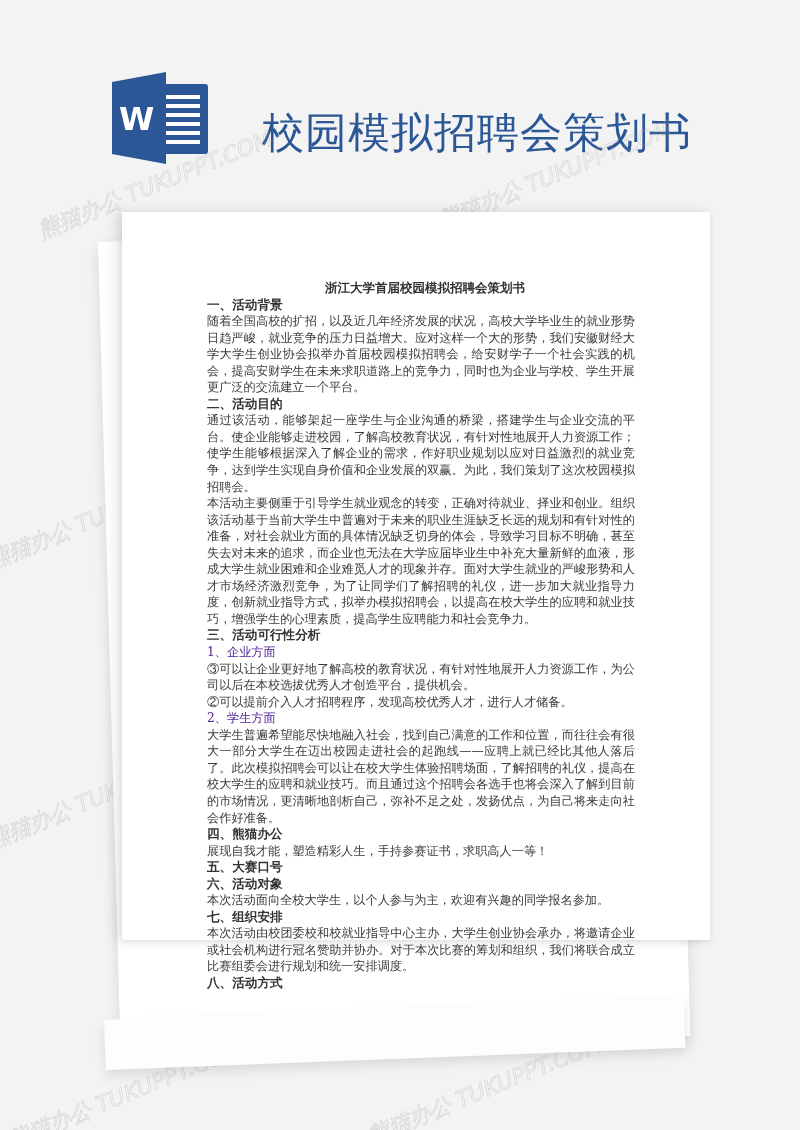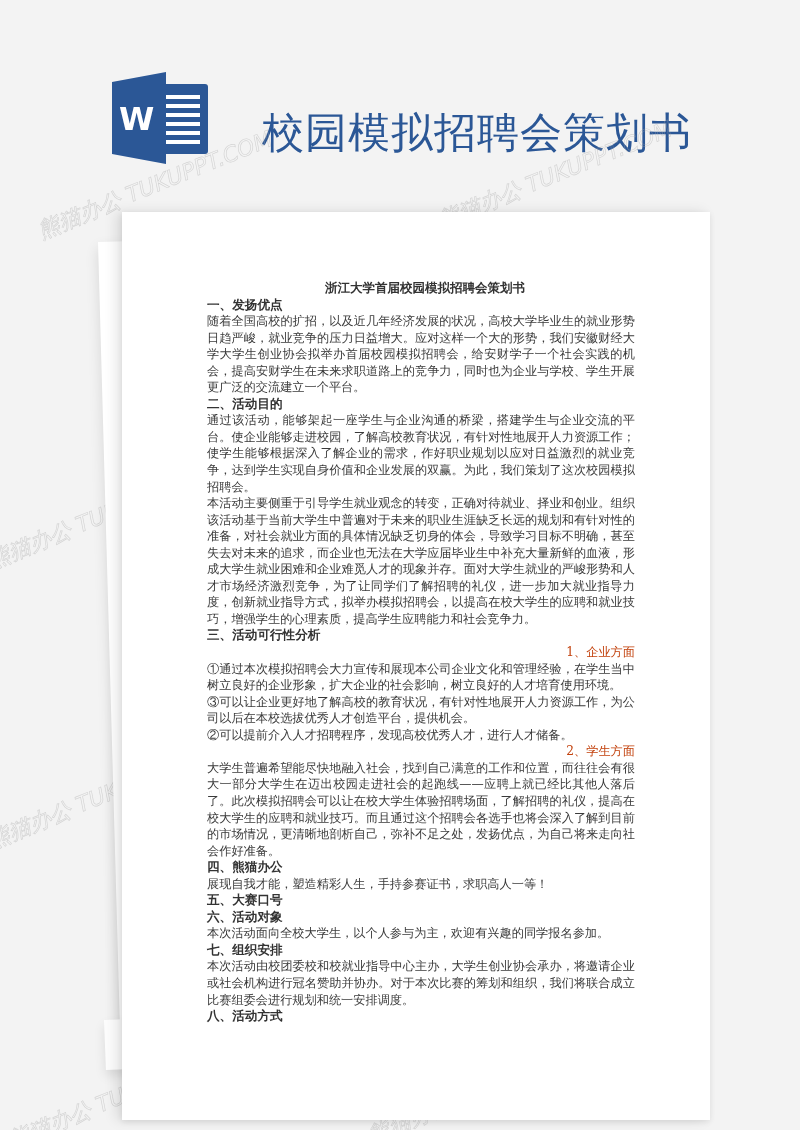--- a/index.html
+++ b/index.html
@@ -22,31 +22,31 @@
     transform: rotate(-1.6deg); transform-origin: 0 0;
     box-shadow: 0 6px 14px rgba(0,0,0,0.12);
   }
   .back-sheet2 {
     position: absolute; left: 104px; top: 1020px; width: 580px; height: 50px;
     background: #fdfdfd;
     transform: rotate(-2.2deg); transform-origin: 0 0;
     box-shadow: 0 6px 12px rgba(0,0,0,0.10);
   }
   .paper {
-    position: absolute; left: 122px; top: 212px; width: 588px; height: 908px;
+    position: absolute; left: 122px; top: 212px; width: 588px; height: 728px;
     background: #ffffff;
     box-shadow: -6px 0 12px rgba(0,0,0,0.10), 0 2px 6px rgba(0,0,0,0.08);
   }
   .content {
     position: absolute; left: 85px; top: 68px; width: 428px;
     color: #3a3a3a; font-size: 12.2px; line-height: 16.55px;
   }
   .doc-title { text-align: center; font-weight: bold; color: #333; font-size: 12.5px; margin-left: 8px; }
   .sec-h { font-weight: bold; color: #333; font-size: 12.6px; }
-  .sub-h { color: #c2410c; text-align: right; }
+  .sub-h { color: #4c1d95; }
   .para { text-align: justify; text-align-last: left; }
   .wm {
     position: absolute; font-family: "DejaVu Sans", sans-serif; font-size: 22px;
     color: transparent; -webkit-text-stroke: 0.6px rgba(170,170,170,0.45);
     transform: rotate(-22deg); white-space: nowrap; font-style: italic; pointer-events: none;
   }
 </style>
 </head>
 <body>
 
@@ -76,28 +76,27 @@
 <div class="wm" style="left:0px;top:1080px;">熊猫办公 TUKUPPT.COM</div>
 <div class="wm" style="left:360px;top:1075px;">熊猫办公 TUKUPPT.COM</div>
 
 <div class="back-sheet"></div>
 <div class="back-sheet2"></div>
 
 <div class="paper">
   <div class="content">
     <div class="doc-title">浙江大学首届校园模拟招聘会策划书</div>
     <div id="doc-lines">
-        <div class="sec-h">一、发扬优点</div>
+        <div class="sec-h">一、活动背景</div>
         <div class="para">随着全国高校的扩招，以及近几年经济发展的状况，高校大学毕业生的就业形势日趋严峻，就业竞争的压力日益增大。应对这样一个大的形势，我们安徽财经大学大学生创业协会拟举办首届校园模拟招聘会，给安财学子一个社会实践的机会，提高安财学生在未来求职道路上的竞争力，同时也为企业与学校、学生开展更广泛的交流建立一个平台。</div>
         <div class="sec-h">二、活动目的</div>
         <div class="para">通过该活动，能够架起一座学生与企业沟通的桥梁，搭建学生与企业交流的平台。使企业能够走进校园，了解高校教育状况，有针对性地展开人力资源工作；使学生能够根据深入了解企业的需求，作好职业规划以应对日益激烈的就业竞争，达到学生实现自身价值和企业发展的双赢。为此，我们策划了这次校园模拟招聘会。</div>
         <div class="para">本活动主要侧重于引导学生就业观念的转变，正确对待就业、择业和创业。组织该活动基于当前大学生中普遍对于未来的职业生涯缺乏长远的规划和有针对性的准备，对社会就业方面的具体情况缺乏切身的体会，导致学习目标不明确，甚至失去对未来的追求，而企业也无法在大学应届毕业生中补充大量新鲜的血液，形成大学生就业困难和企业难觅人才的现象并存。面对大学生就业的严峻形势和人才市场经济激烈竞争，为了让同学们了解招聘的礼仪，进一步加大就业指导力度，创新就业指导方式，拟举办模拟招聘会，以提高在校大学生的应聘和就业技巧，增强学生的心理素质，提高学生应聘能力和社会竞争力。</div>
         <div class="sec-h">三、活动可行性分析</div>
         <div class="sub-h">1、企业方面</div>
-        <div class="para">①通过本次模拟招聘会大力宣传和展现本公司企业文化和管理经验，在学生当中树立良好的企业形象，扩大企业的社会影响，树立良好的人才培育使用环境。</div>
         <div class="para">③可以让企业更好地了解高校的教育状况，有针对性地展开人力资源工作，为公司以后在本校选拔优秀人才创造平台，提供机会。</div>
         <div class="para">②可以提前介入人才招聘程序，发现高校优秀人才，进行人才储备。</div>
         <div class="sub-h">2、学生方面</div>
         <div class="para">大学生普遍希望能尽快地融入社会，找到自己满意的工作和位置，而往往会有很大一部分大学生在迈出校园走进社会的起跑线——应聘上就已经比其他人落后了。此次模拟招聘会可以让在校大学生体验招聘场面，了解招聘的礼仪，提高在校大学生的应聘和就业技巧。而且通过这个招聘会各选手也将会深入了解到目前的市场情况，更清晰地剖析自己，弥补不足之处，发扬优点，为自己将来走向社会作好准备。</div>
         <div class="sec-h">四、熊猫办公</div>
         <div class="para">展现自我才能，塑造精彩人生，手持参赛证书，求职高人一等！</div>
         <div class="sec-h">五、大赛口号</div>
         <div class="sec-h">六、活动对象</div>
         <div class="para">本次活动面向全校大学生，以个人参与为主，欢迎有兴趣的同学报名参加。</div>
         <div class="sec-h">七、组织安排</div>

